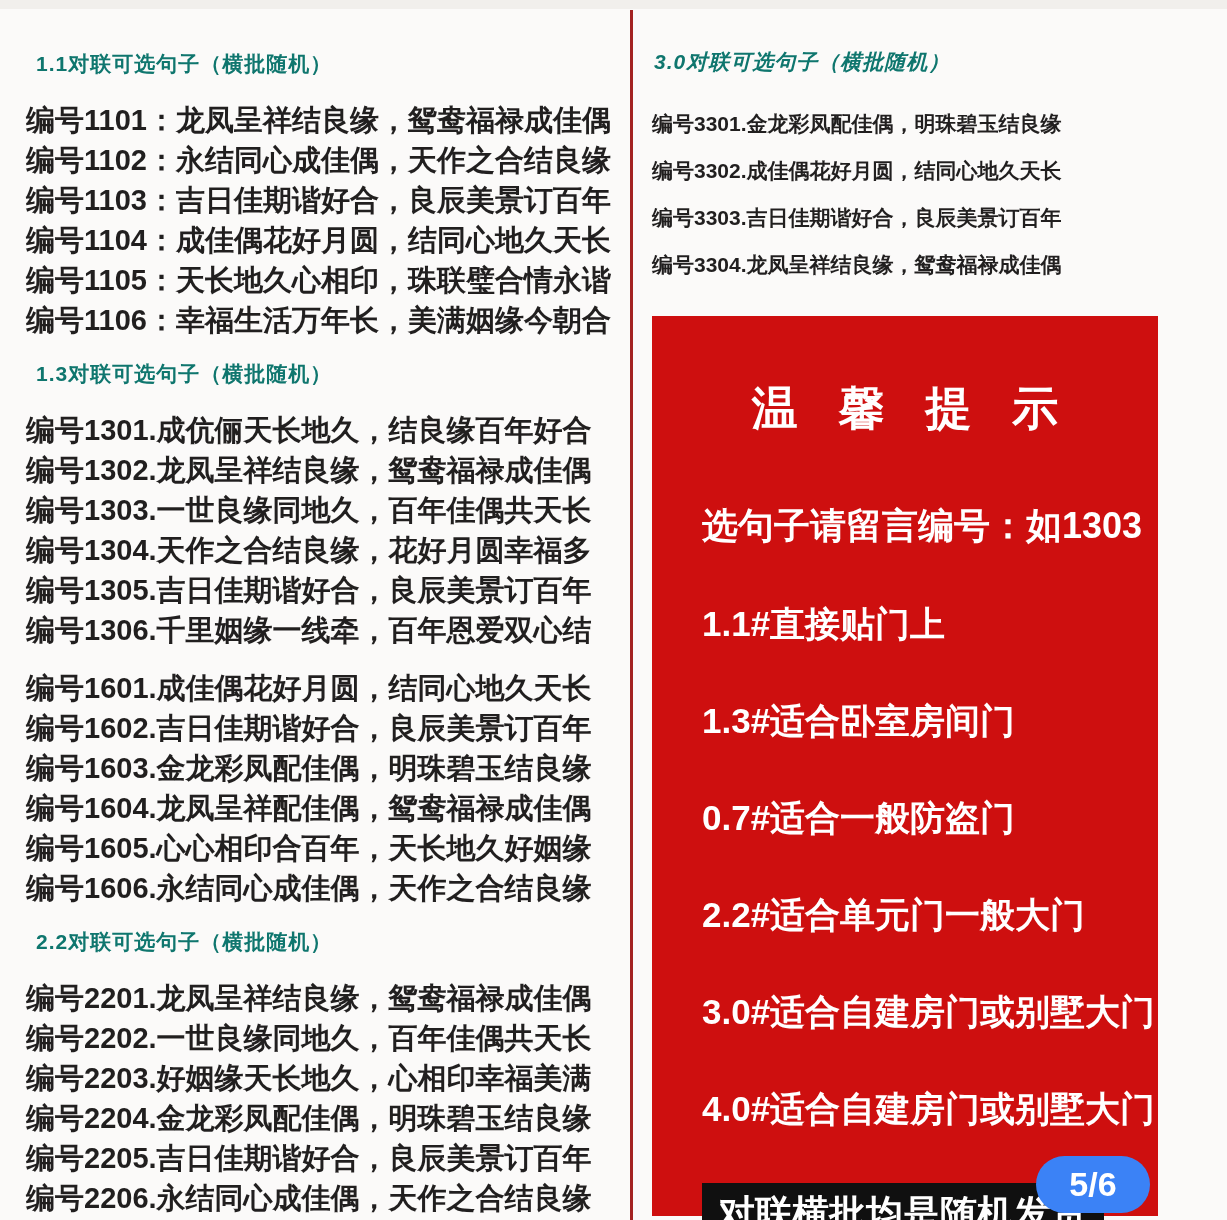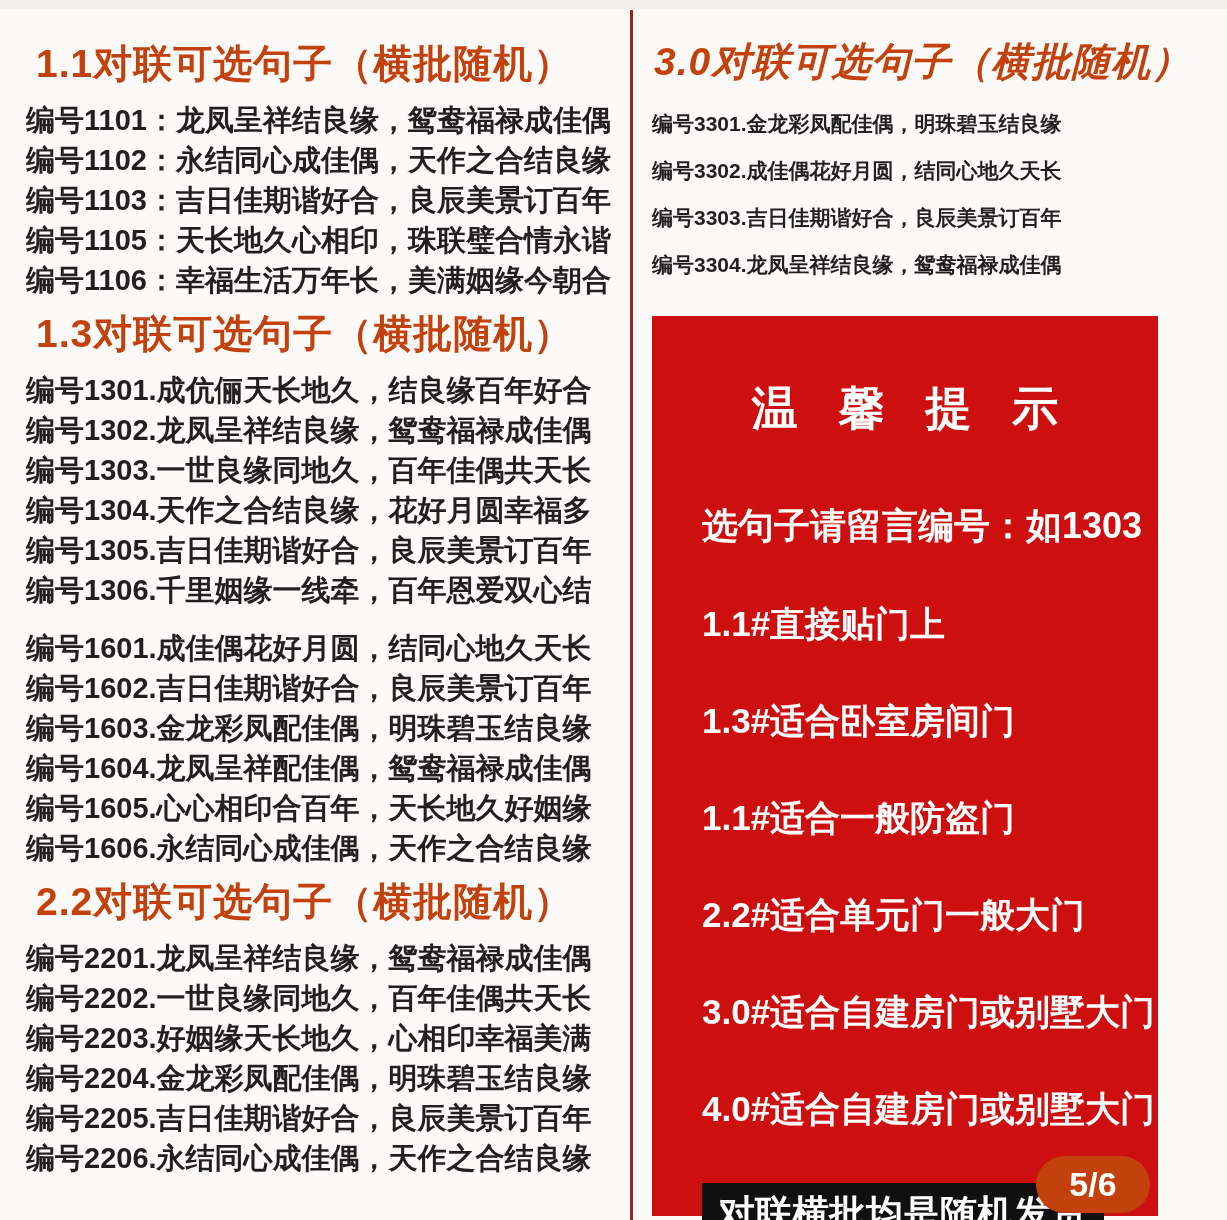--- a/index.html
+++ b/index.html
@@ -16,21 +16,21 @@
     background:#f1efec;
   }
   .divider {
     position:absolute; left:630px; top:10px; width:3px; height:1210px;
     background:#a32222;
   }
   
   .left-col { position:absolute; left:26px; top:0; width:602px; }
   .section { }
   .section-title {
-    font-size:39px; line-height:36px; color:#c2410c;
+    font-size:21px; line-height:36px; color:#0f766e;
     padding-left:10px; letter-spacing:1px; white-space:nowrap;
   }
   .sec-first .section-title { margin-top:46px; }
   .sec-next  .section-title { margin-top:16px; }
   .row {
     font-size:29px; line-height:40px; color:#211f1f; white-space:nowrap;
   }
   .section .rows { margin-top:18px; }
   
   .right-col { position:absolute; left:652px; top:0; width:562px; }
@@ -56,38 +56,39 @@
     margin:50px 0 0 50px; font-size:35px; white-space:nowrap;
   }
   .notice-footer {
     display:inline-block; margin:50px 0 0 50px;
     background:#101010; color:#ffffff;
     font-size:37px; padding:6px 16px 9px; white-space:nowrap;
   }
   .pager-pill {
     position:absolute; right:8px; bottom:3px;
     width:114px; height:57px; border-radius:29px;
-    background:#c2410c;
+    background:#3b82f6;
     color:#fff; font-size:34px; line-height:57px; text-align:center;
   }
 </style>
 </head>
 <body>
 
 <div class="top-strip"></div>
 <div class="divider"></div>
 
 <div class="left-col">
 
   <div class="section sec-first">
     <div class="section-title">1.1对联可选句子（横批随机）</div>
     <div class="rows">
       <div class="row">编号1101：龙凤呈祥结良缘，鸳鸯福禄成佳偶</div>
       <div class="row">编号1102：永结同心成佳偶，天作之合结良缘</div>
       <div class="row">编号1103：吉日佳期谐好合，良辰美景订百年</div>
+      <div class="row">编号1104：成佳偶花好月圆，结同心地久天长</div>
       <div class="row">编号1105：天长地久心相印，珠联璧合情永谐</div>
       <div class="row">编号1106：幸福生活万年长，美满姻缘今朝合</div>
     </div>
   </div>
 
   <div class="section sec-next">
     <div class="section-title">1.3对联可选句子（横批随机）</div>
     <div class="rows">
       <div class="row">编号1301.成伉俪天长地久，结良缘百年好合</div>
       <div class="row">编号1302.龙凤呈祥结良缘，鸳鸯福禄成佳偶</div>
@@ -133,21 +134,21 @@
       <div class="right-row">编号3303.吉日佳期谐好合，良辰美景订百年</div>
       <div class="right-row">编号3304.龙凤呈祥结良缘，鸳鸯福禄成佳偶</div>
     </div>
   </div>
 
   <div class="notice-box">
     <div class="notice-title">温 馨 提 示</div>
     <div class="notice-sub">选句子请留言编号：如1303</div>
     <div class="notice-line">1.1#直接贴门上</div>
     <div class="notice-line">1.3#适合卧室房间门</div>
-    <div class="notice-line">1.1#适合一般防盗门</div>
+    <div class="notice-line">0.7#适合一般防盗门</div>
     <div class="notice-line">2.2#适合单元门一般大门</div>
     <div class="notice-line">3.0#适合自建房门或别墅大门</div>
     <div class="notice-line">4.0#适合自建房门或别墅大门</div>
     <div class="notice-footer">对联横批均是随机发货</div>
     <div class="pager-pill">5/6</div>
   </div>
 
 </div>
 
 </body></html>

